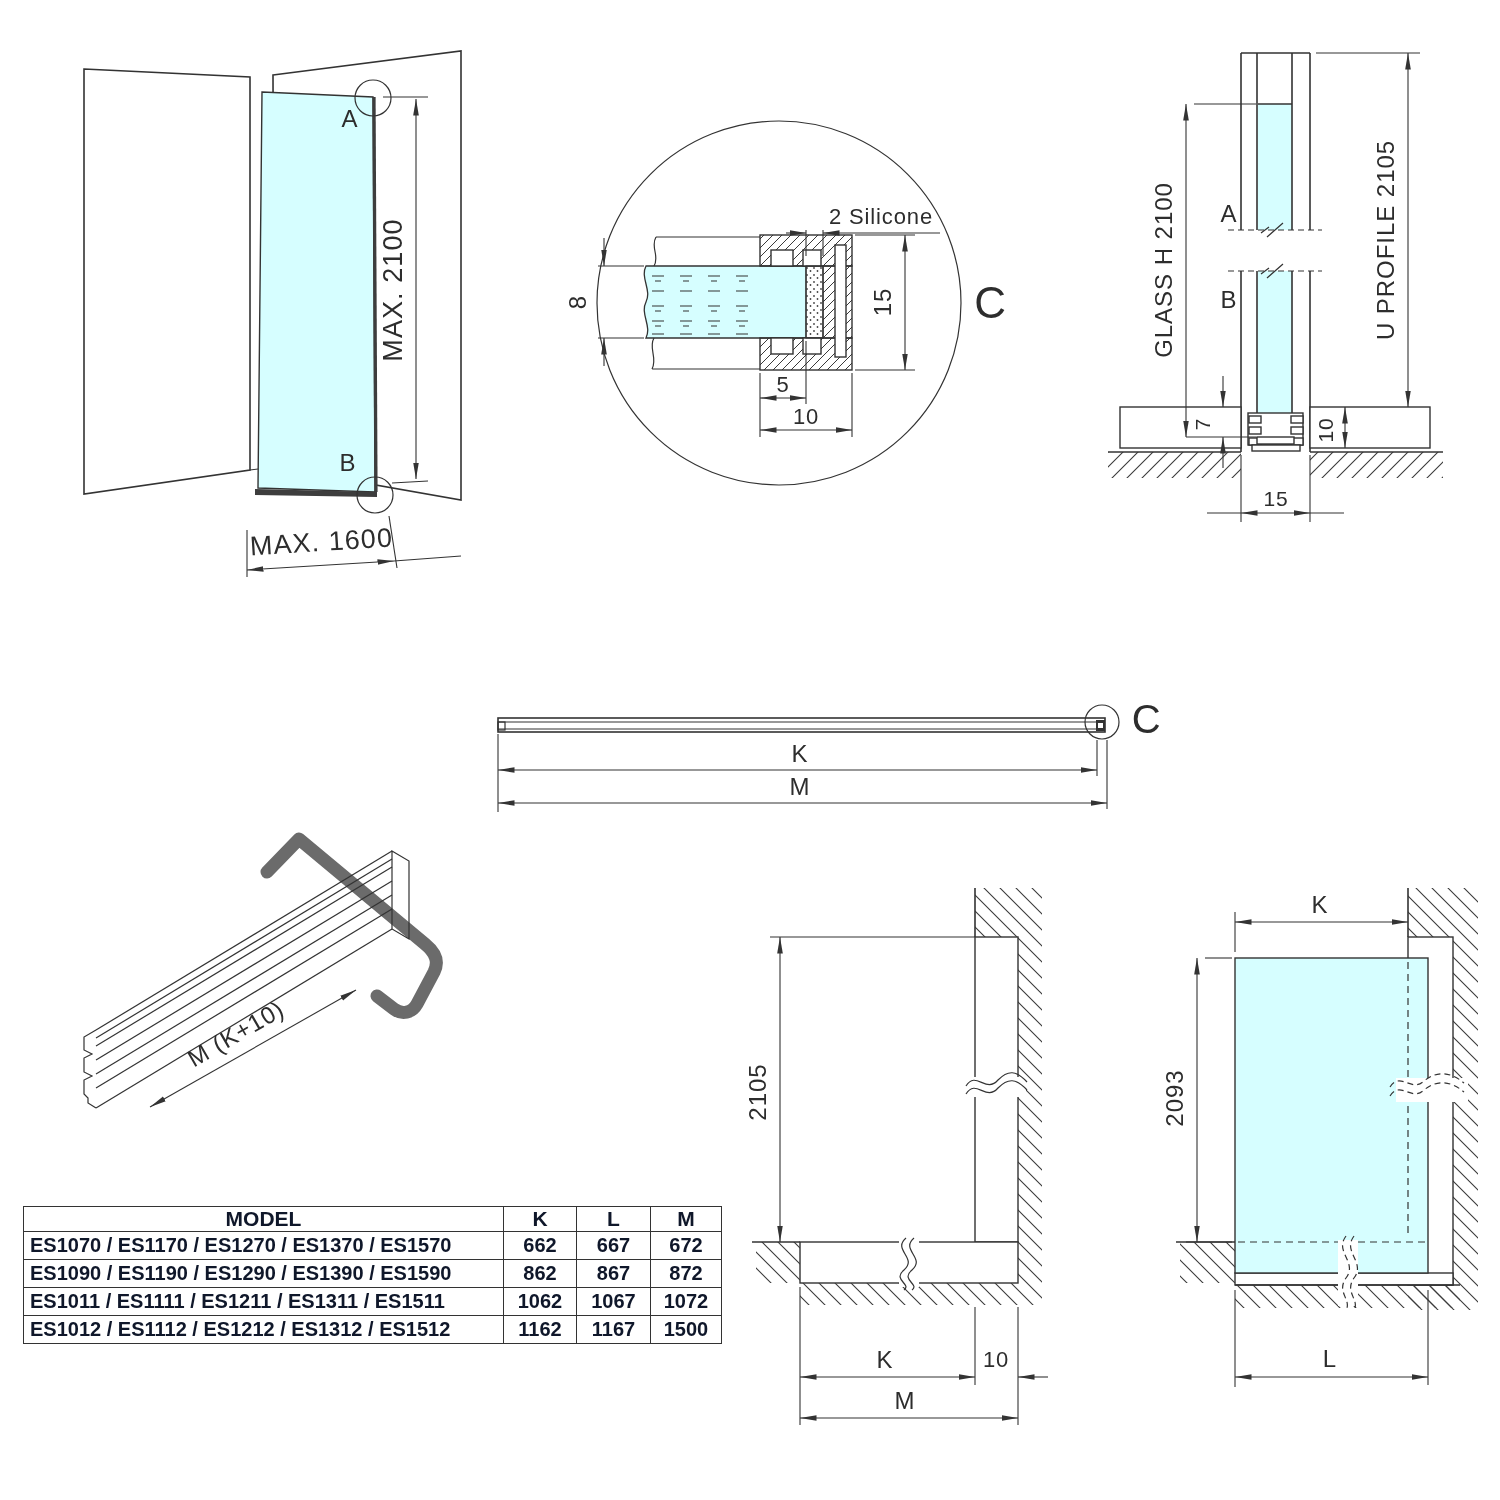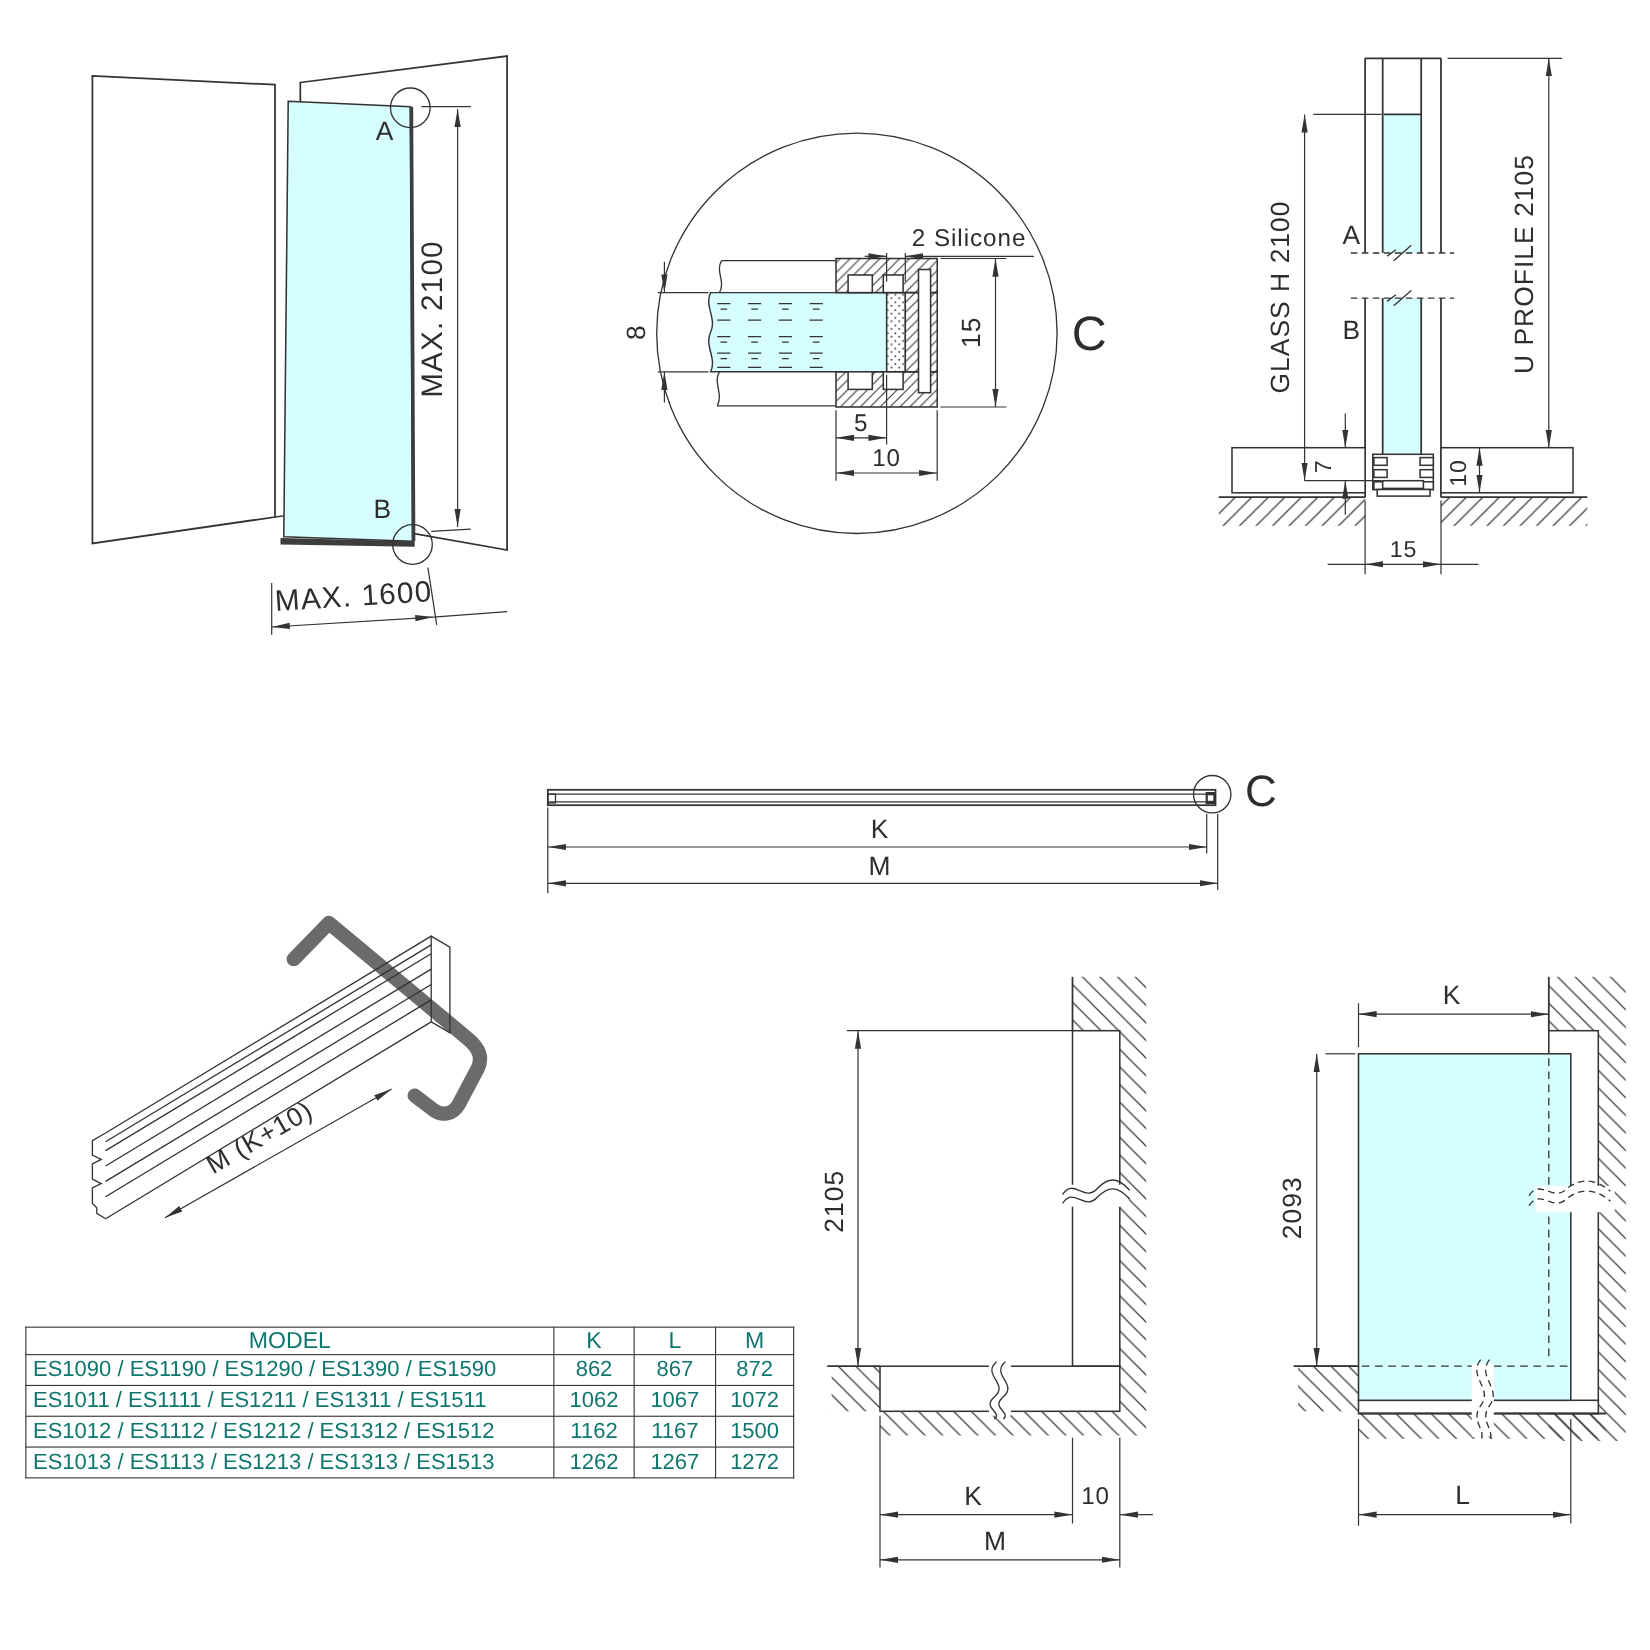--- a/index.html
+++ b/index.html
@@ -11,21 +11,21 @@
   .mid{text-anchor:middle}
   .out{stroke:#333;stroke-width:1.6;fill:none}
   .thin{stroke:#333;stroke-width:1.2;fill:none}
   .dim{stroke:#333;stroke-width:1.1;fill:none}
   .wht{fill:#fff;stroke:#333;stroke-width:1.4}
   .dash{stroke-dasharray:7 5}
   .dash2{stroke-dasharray:6 4}
   .gray{stroke:#6b6b6b;stroke-width:13;fill:none;stroke-linecap:round;stroke-linejoin:round}
   
   #spec{position:absolute;left:23px;top:1206px;width:698px;border-collapse:collapse;table-layout:fixed;}
-  #spec th,#spec td{border:1.6px solid #333;font-weight:400;font-size:20px;color:#0f766e;
+  #spec th,#spec td{border:1.6px solid #333;font-weight:700;font-size:20px;color:#0f172a;
         padding:0 0 0 0;height:27px;white-space:nowrap;overflow:hidden;}
   #spec th{height:23px;text-align:center;font-size:21px;}
   #spec td.model{text-align:left;padding-left:6px;}
   #spec td.num{text-align:center;}
   #spec col.c-model{width:480px}#spec col.c-k{width:73px}#spec col.c-l{width:74px}#spec col.c-m{width:71px}
 </style>
 </head>
 <body>
 
 <div id="canvas">
@@ -293,39 +293,39 @@
   <thead>
     <tr>
       <th>MODEL</th>
       <th>K</th>
       <th>L</th>
       <th>M</th>
     </tr>
   </thead>
   <tbody>
     <tr>
+      <td class="model">ES1070 / ES1170 / ES1270 / ES1370 / ES1570</td>
+      <td class="num">662</td>
+      <td class="num">667</td>
+      <td class="num">672</td>
+    </tr>
+    <tr>
       <td class="model">ES1090 / ES1190 / ES1290 / ES1390 / ES1590</td>
       <td class="num">862</td>
       <td class="num">867</td>
       <td class="num">872</td>
     </tr>
     <tr>
       <td class="model">ES1011 / ES1111 / ES1211 / ES1311 / ES1511</td>
       <td class="num">1062</td>
       <td class="num">1067</td>
       <td class="num">1072</td>
     </tr>
     <tr>
       <td class="model">ES1012 / ES1112 / ES1212 / ES1312 / ES1512</td>
       <td class="num">1162</td>
       <td class="num">1167</td>
       <td class="num">1500</td>
     </tr>
-    <tr>
-      <td class="model">ES1013 / ES1113 / ES1213 / ES1313 / ES1513</td>
-      <td class="num">1262</td>
-      <td class="num">1267</td>
-      <td class="num">1272</td>
-    </tr>
   </tbody>
 </table>
 
 </div>
 
 </body></html>

